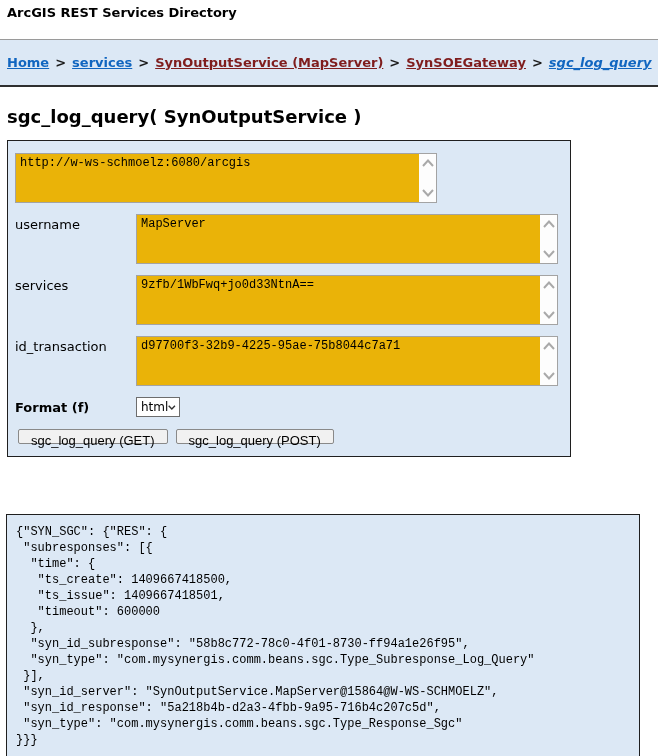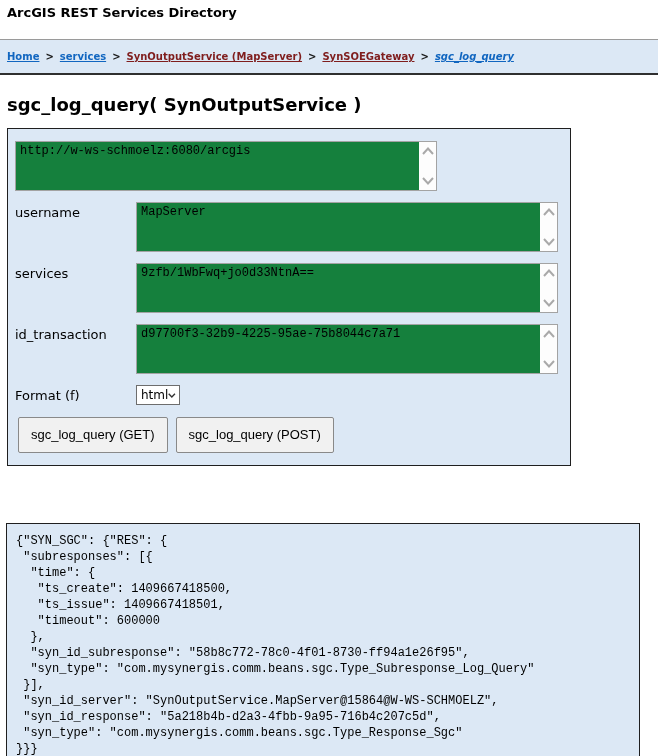--- a/index.html
+++ b/index.html
@@ -8,28 +8,28 @@
 
   .app-header {
     padding: 5px 0 0 7px;
     font-size: 13px;
     font-weight: bold;
     line-height: 16px;
     height: 39px;
   }
 
   .breadcrumb-band {
-    height: 36px;
+    height: 48px;
     background: #dce8f5;
     border-top: 1px solid #9a9a9a;
     border-bottom: 2px solid #2f2f2f;
     display: flex;
     align-items: center;
     padding-left: 7px;
-    font-size: 10px;
+    font-size: 13px;
     font-weight: bold;
     white-space: nowrap;
   }
   .crumb { text-decoration: underline; cursor: pointer; }
   .crumb.link { color: #1166c0; }
   .crumb.visited { color: #7f1d1d; }
   .crumb.current { color: #1166c0; font-style: italic; }
   .crumb-sep { color: #1a1a1a; margin: 0 6px; font-weight: bold; }
 
   .page-title {
@@ -54,21 +54,21 @@
     font-size: 13px;
     padding-top: 3px;
     color: #000;
     flex: 0 0 auto;
   }
 
   .fake-textarea {
     position: relative;
     width: 422px;
     height: 50px;
-    background: #15803d;
+    background: #eab308;
     border: 1px solid #a3a3a3;
     font-family: "Liberation Mono", "DejaVu Sans Mono", monospace;
     font-size: 12px;
     line-height: 15px;
     padding: 2px 22px 2px 4px;
     overflow: hidden;
     cursor: text;
   }
   .scroll-rail {
     position: absolute;
@@ -78,21 +78,21 @@
     display: flex;
     flex-direction: column;
     justify-content: space-between;
     align-items: center;
     padding: 5px 0;
   }
   .scroll-btn { width: 12px; height: 8px; cursor: default; }
   .scroll-btn svg { display: block; }
 
   .format-row { display: flex; margin: 2px 0 12px 0; }
-  .format-label { width: 121px; font-size: 13px; padding-top: 3px; }
+  .format-label { width: 121px; font-size: 13px; padding-top: 3px; font-weight: bold; }
   .select-box {
     width: 44px; height: 20px;
     background: #fff;
     border: 1px solid #6d6d6d;
     display: flex;
     align-items: center;
     justify-content: space-between;
     padding: 0 3px 0 4px;
     font-size: 12px;
     cursor: default;
@@ -100,21 +100,21 @@
 
   .buttons-row { display: flex; margin-left: 3px; }
   .form-button {
     font-family: "Liberation Sans", sans-serif;
     font-size: 13px;
     color: #000;
     background: #f1f1f1;
     border: 1.5px solid #898989;
     border-radius: 2px;
     padding: 3px 12px 4px 12px;
-    height: 36px;
+    height: 15px;
     margin-right: 8px;
     cursor: pointer;
   }
 
   .result-panel {
     margin-left: 6px;
     width: 634px;
     height: 250px;
     background: #dce8f5;
     border: 1.5px solid #1f1f1f;

